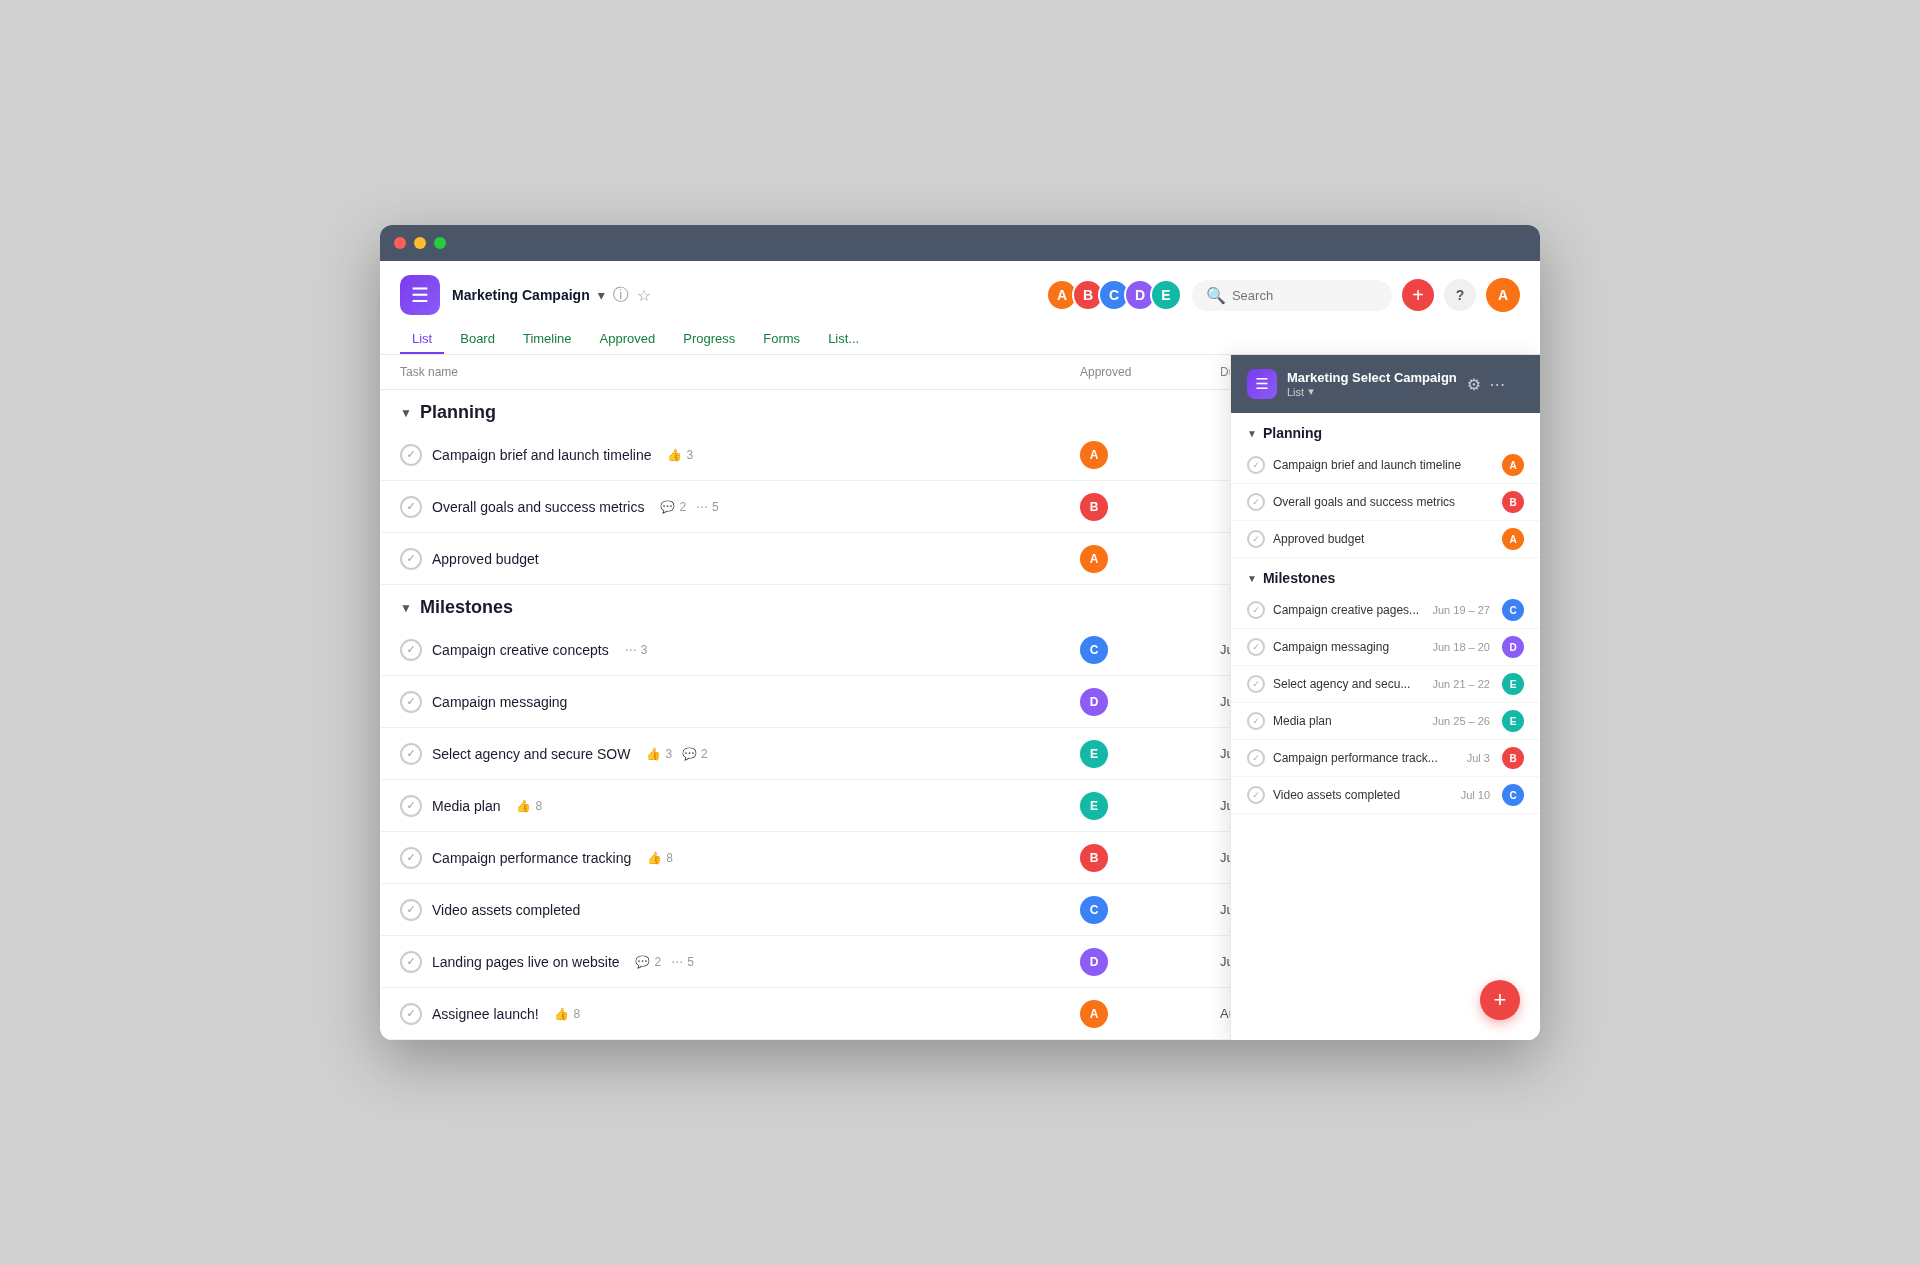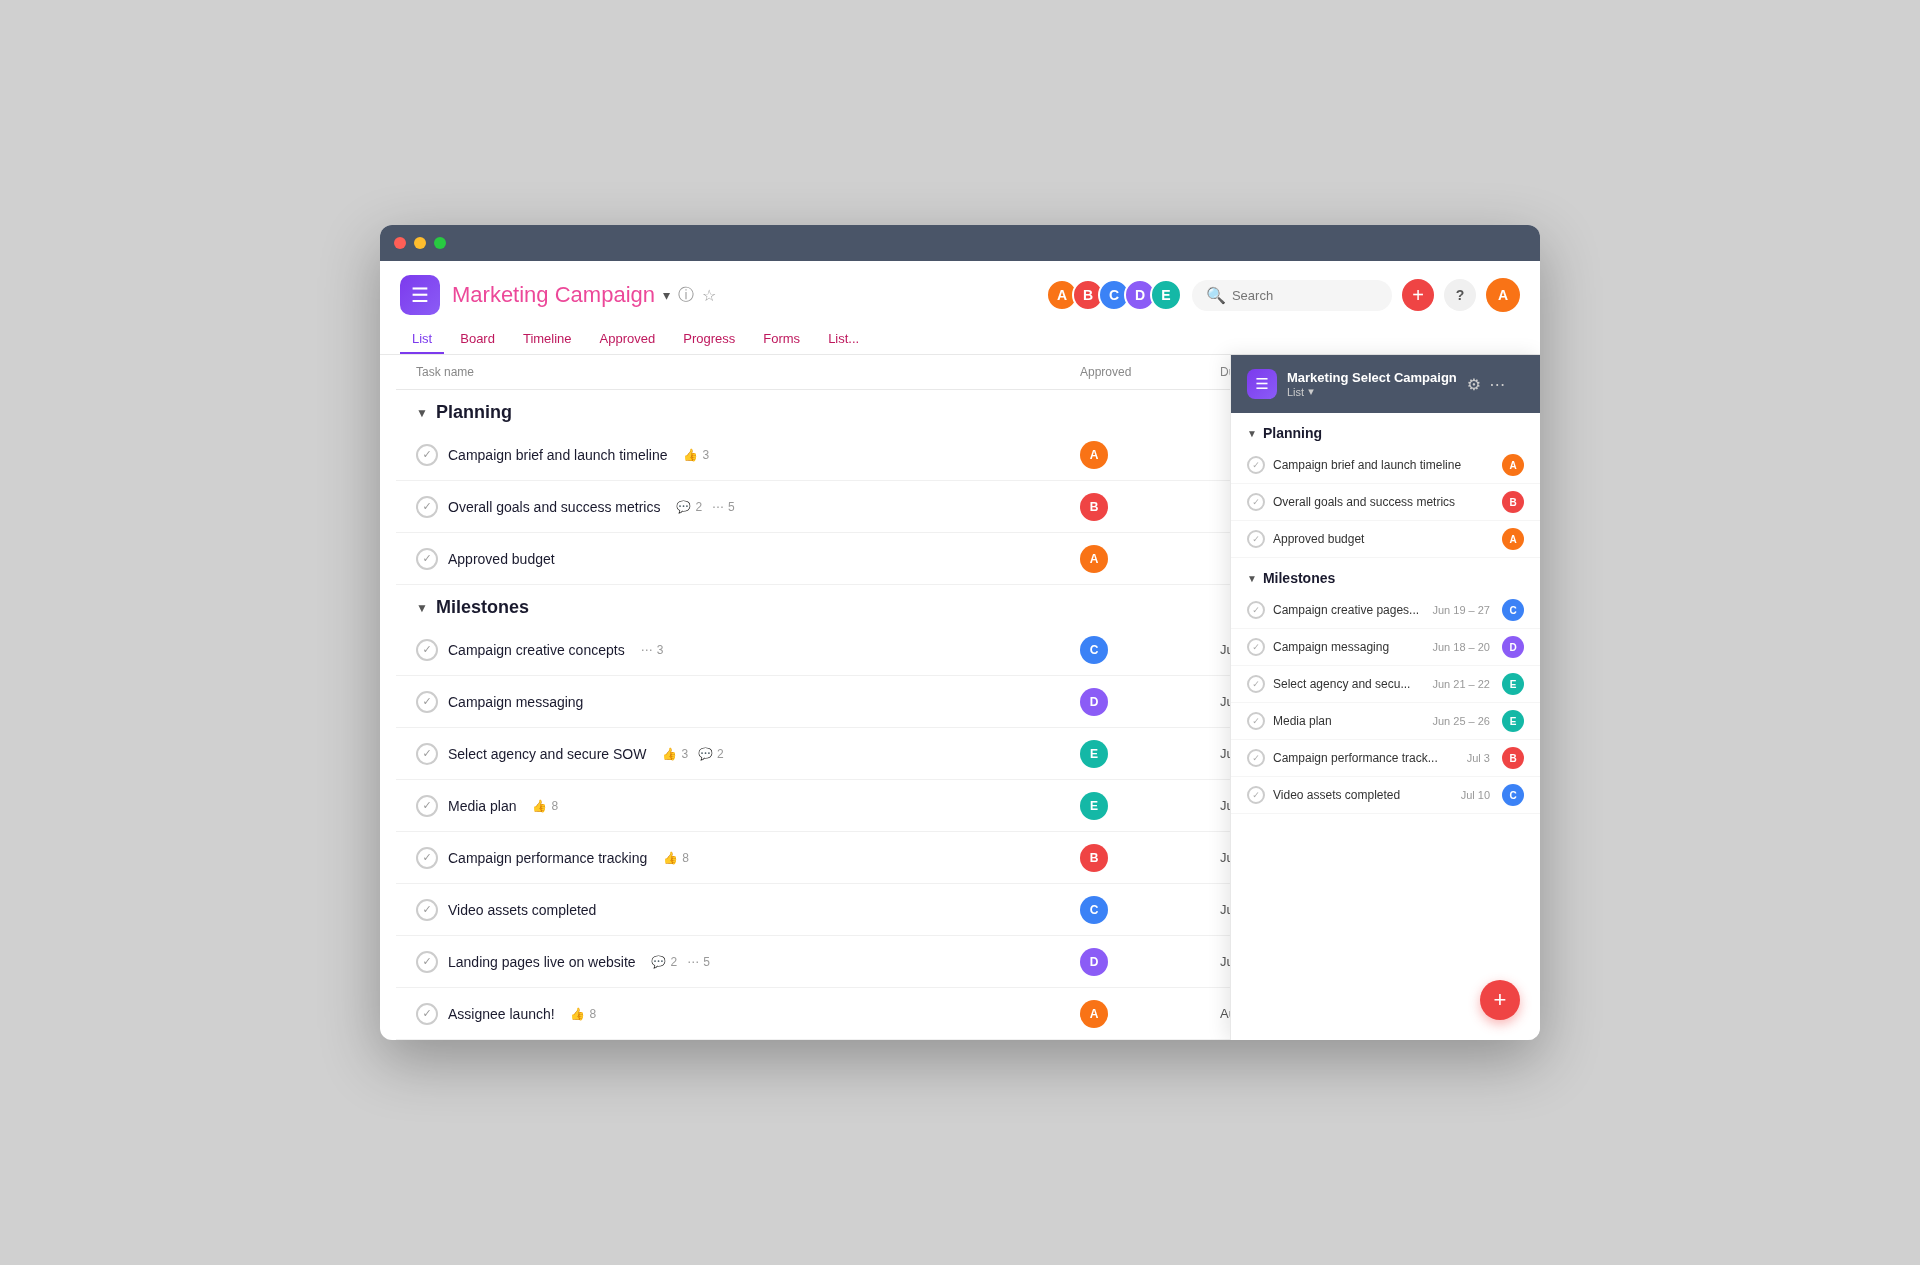--- a/index.html
+++ b/index.html
@@ -52,23 +52,23 @@
     }
     .app-icon {
       width: 40px; height: 40px;
       background: linear-gradient(135deg, #7c3aed, #8b5cf6);
       border-radius: 10px;
       display: flex; align-items: center; justify-content: center;
       color: white;
       font-size: 20px;
     }
     .project-title {
-      font-size: 22px;
-      font-weight: 400;
-      color: #ec4899;
+      font-size: 14px;
+      font-weight: 700;
+      color: #0f172a;
     }
     .header-title-row {
       display: flex;
       align-items: center;
       gap: 8px;
     }
     .chevron-icon { color: #555; font-size: 14px; }
     .info-icon, .star-icon {
       color: #999;
       font-size: 16px;
@@ -147,34 +147,33 @@
       cursor: pointer;
     }
 
     .nav-tabs {
       display: flex;
       gap: 4px;
     }
     .nav-tab {
       padding: 6px 12px;
       font-size: 13px;
-      color: #be185d;
+      color: #15803d;
       cursor: pointer;
       border-bottom: 2px solid transparent;
       font-weight: 500;
     }
     .nav-tab.active {
       color: #7c3aed;
       border-bottom: 2px solid #7c3aed;
     }
 
     .content {
       display: flex;
       position: relative;
-      margin-left: 16px;
     }
     .main-table {
       flex: 1;
       overflow: hidden;
     }
     .table-header {
       display: grid;
       grid-template-columns: 1fr 140px 160px 140px;
       padding: 10px 20px;
       border-bottom: 1px solid #e8e8e8;

